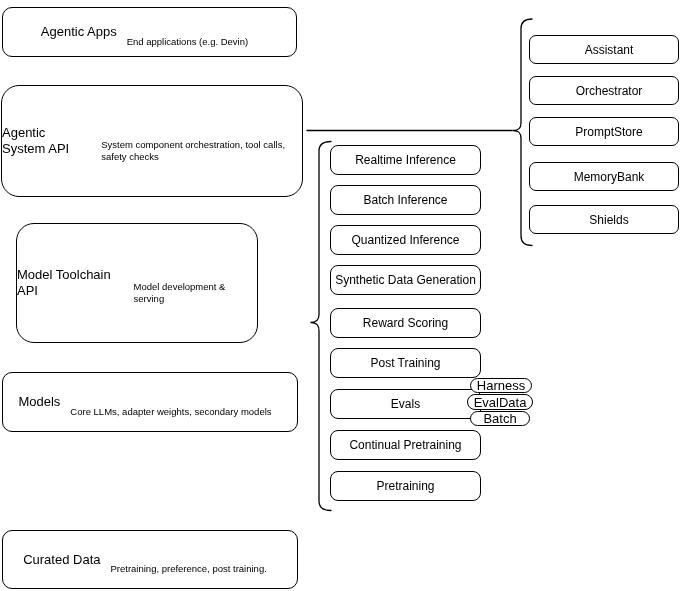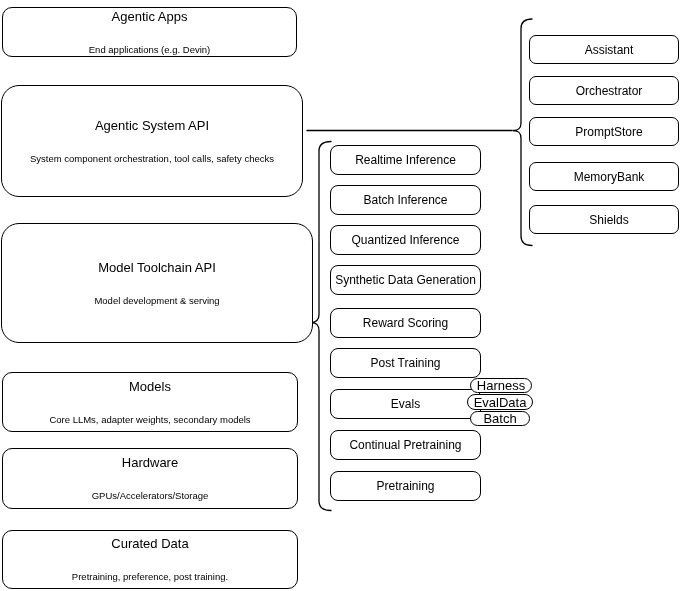--- a/index.html
+++ b/index.html
@@ -17,21 +17,21 @@
     left: 0; top: 0;
     width: 682px; height: 591px;
     pointer-events: none;
   }
   .node {
     position: absolute;
     box-sizing: border-box;
     border: 1.3px solid #000000;
     background: #ffffff;
     display: flex;
-    flex-direction: column;
+    flex-direction: row;
     align-items: center;
     justify-content: center;
     text-align: left;
   }
   .node .t { font-size: 13px; line-height: 16px; }
   .node .s { font-size: 9.5px; line-height: 12px; margin-top: 19px; padding: 0 10px; }
   .r10 { border-radius: 10px; }
   .r18 { border-radius: 18px; }
   .mid-item, .right-item {
     position: absolute;
@@ -72,34 +72,30 @@
   <div class="node r10" style="left:2px; top:7px; width:295px; height:50px;">
     <div class="t">Agentic Apps</div>
     <div class="s">End applications (e.g. Devin)</div>
   </div>
 
   <div class="node r18" style="left:1px; top:85px; width:302px; height:112px;">
     <div class="t">Agentic System API</div>
     <div class="s">System component orchestration, tool calls, safety checks</div>
   </div>
 
-  <div class="node r18" style="left:1px; top:223px; width:312px; height:120px;">
+  <div class="node r18" style="left:16px; top:223px; width:242px; height:120px;">
     <div class="t">Model Toolchain API</div>
     <div class="s">Model development &amp; serving</div>
   </div>
 
   <div class="node r10" style="left:2px; top:372px; width:296px; height:60px;">
     <div class="t">Models</div>
     <div class="s">Core LLMs, adapter weights, secondary models</div>
   </div>
 
-  <div class="node r10" style="left:2px; top:448px; width:296px; height:61px;">
-    <div class="t">Hardware</div>
-    <div class="s">GPUs/Accelerators/Storage</div>
-  </div>
 
   <div class="node r10" style="left:2px; top:530px; width:296px; height:59px;">
     <div class="t">Curated Data</div>
     <div class="s">Pretraining, preference, post training.</div>
   </div>
 
   <div class="mid-item" style="top:145px;">Realtime Inference</div>
   <div class="mid-item" style="top:185px;">Batch Inference</div>
   <div class="mid-item" style="top:225px;">Quantized Inference</div>
   <div class="mid-item" style="top:265px;">Synthetic Data Generation</div>

